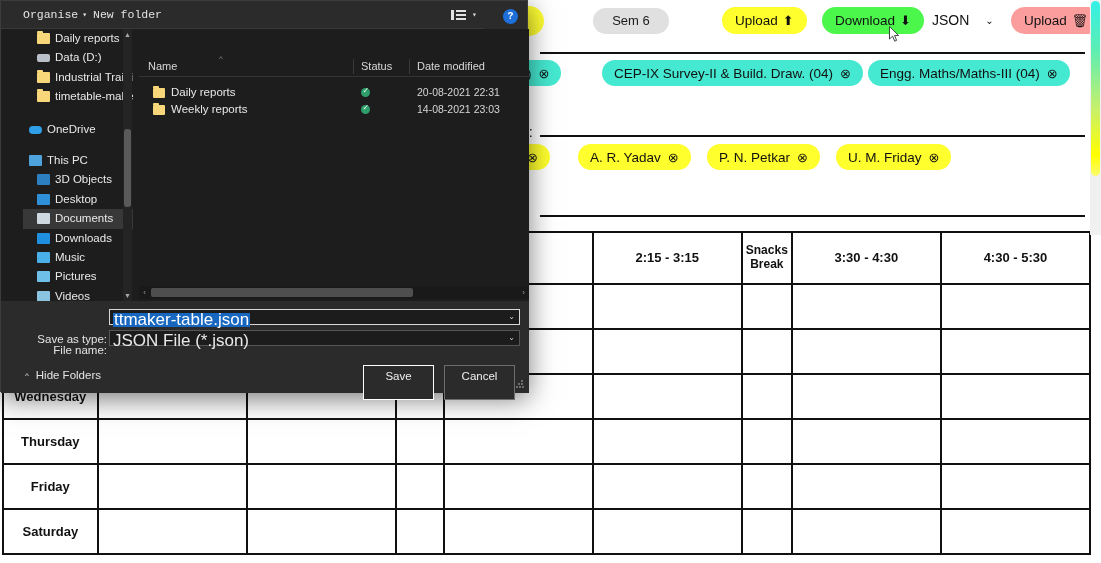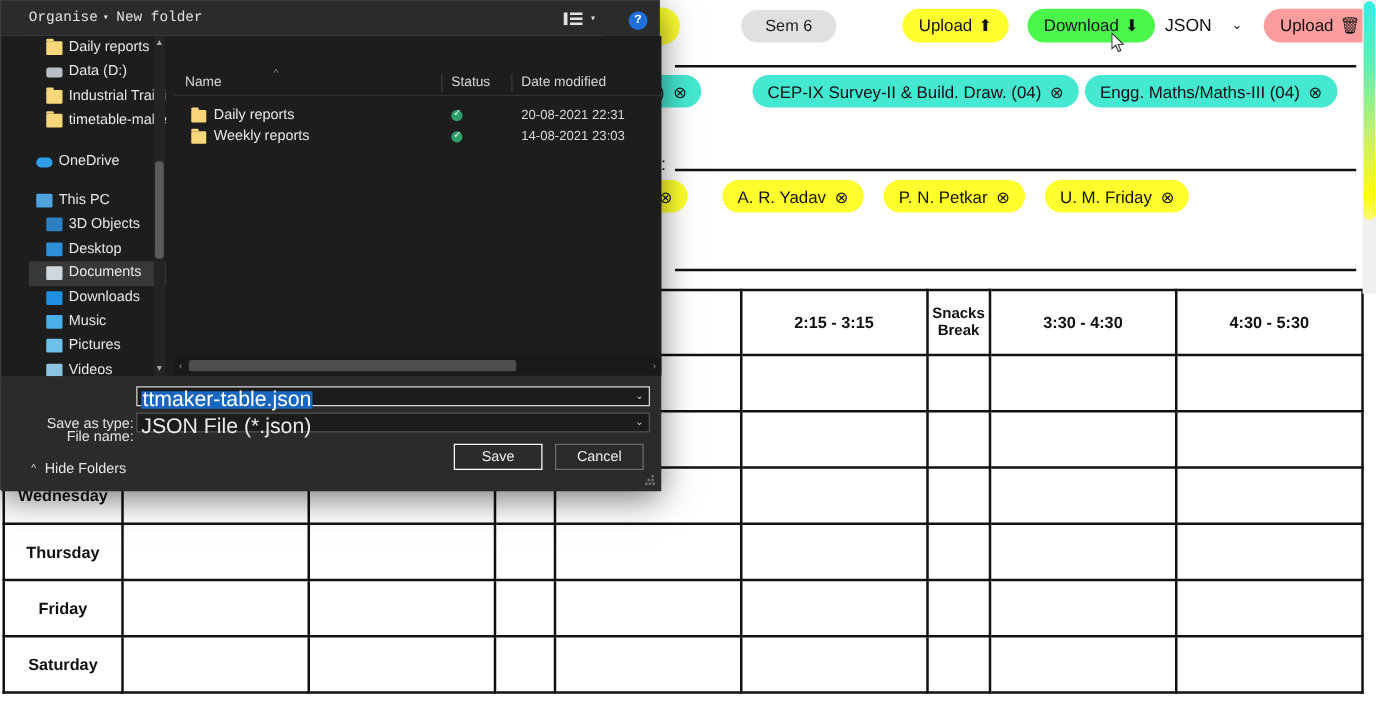--- a/index.html
+++ b/index.html
@@ -183,21 +183,21 @@
   .fld-name { top:8px; width:411px; border:1px solid #d8d8d8; }
   .fld-type { top:29px; width:411px; border:1px solid #555; }
   .fld-box .val { position:absolute; left:3px; top:3px; font-size:17px;
                   line-height:14px; color:#e9e9e9; }
   .fld-name .val { background:#1767c0; color:#fff; padding:0 1px; }
   .fld-box .chev { position:absolute; right:4px; top:0px; font-size:8px;
                    color:#cfcfcf; line-height:14px; }
   .hide-folders { position:absolute; left:24px; top:68px; font-size:11.5px;
                   color:#e4e4e4; cursor:pointer; }
   .hide-folders .cv { font-size:8px; margin-right:7px; vertical-align:1px; }
-  .btn { position:absolute; top:354px; width:71px; height:21px; background:#2b2b2b;
+  .btn { position:absolute; top:364px; width:71px; height:35px; background:#2b2b2b;
          color:#f0f0f0; font-size:11.5px; text-align:center; line-height:21px;
          cursor:pointer; font-family:"Liberation Sans", sans-serif; }
   .btn-save { left:362px; border:1px solid #ffffff; }
   .btn-cancel { left:443px; border:1px solid #6d6d6d; }
   .grip { position:absolute; right:3px; bottom:3px; width:8px; height:8px; opacity:.6; }
   .grip i { position:absolute; width:2px; height:2px; background:#9a9a9a; }
 
   
   .cursor { position:absolute; left:889px; top:26px; width:12px; height:18px;
             pointer-events:none; }

